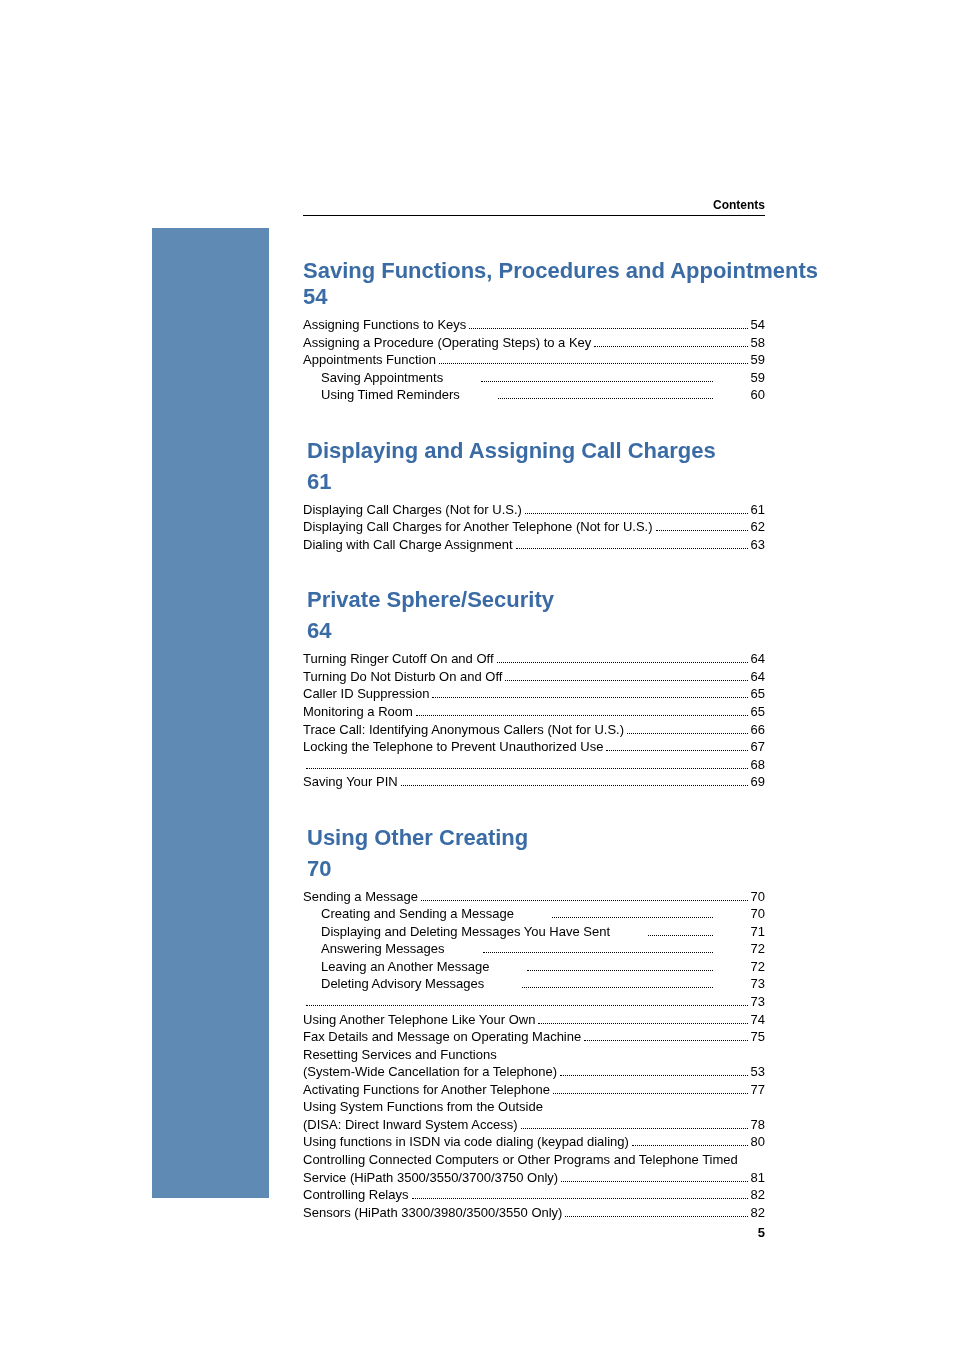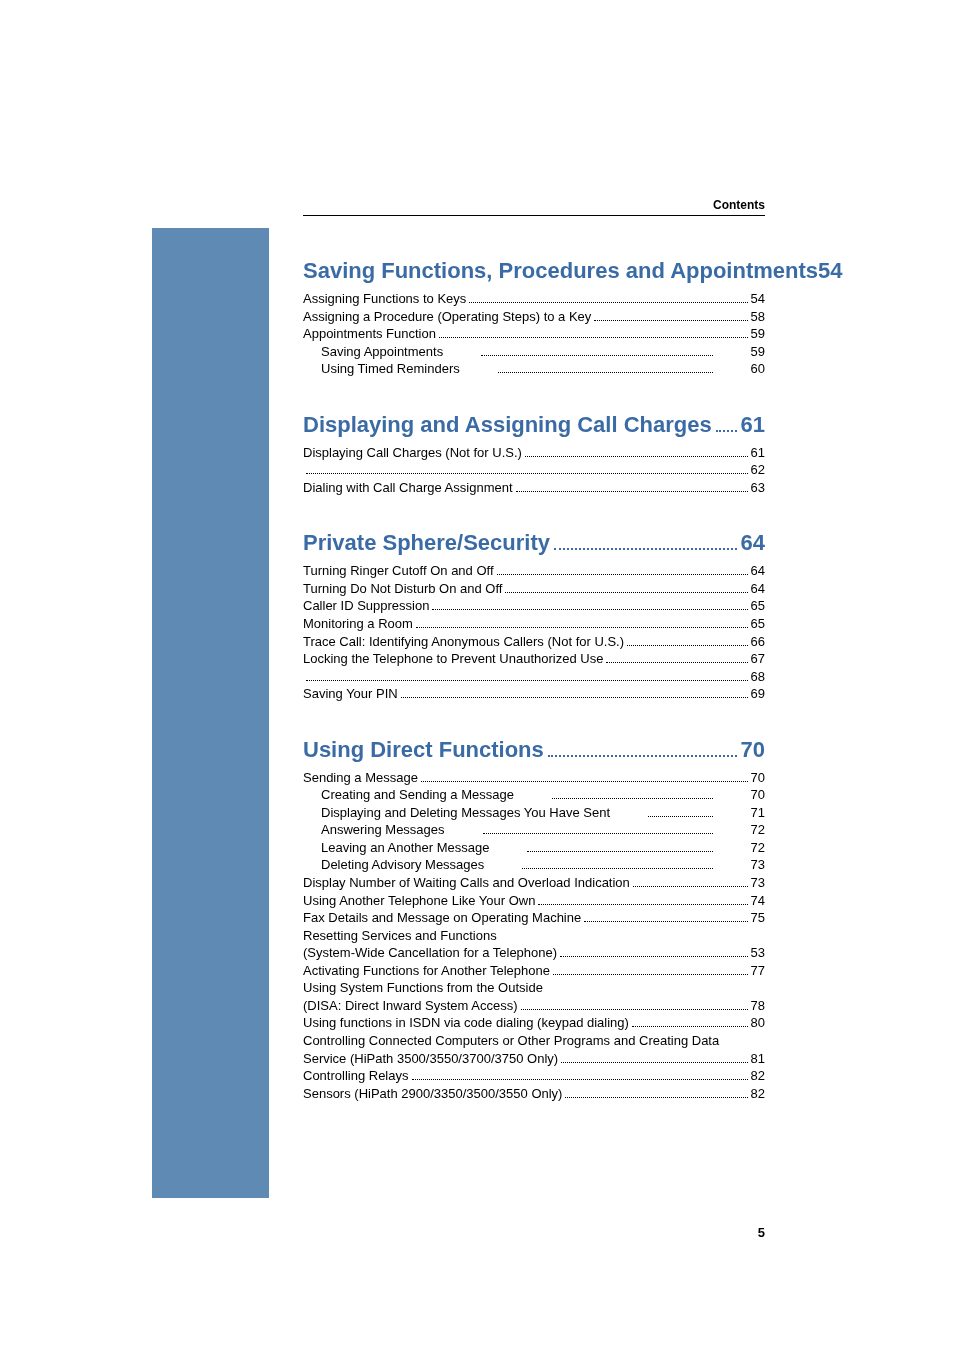--- a/index.html
+++ b/index.html
@@ -3,21 +3,21 @@
 <meta charset="utf-8">
 <style>
   * { margin: 0; padding: 0; box-sizing: border-box; }
   html, body { width: 954px; height: 1351px; background: #ffffff; font-family: Arial, Helvetica, sans-serif; }
   .page { position: relative; width: 954px; height: 1351px; }
   .sidebar { position: absolute; left: 152px; top: 228px; width: 117px; height: 970px; background: #5f8ab4; }
   .header-label { position: absolute; right: 189px; top: 198px; font-size: 12px; font-weight: bold; color: #000; }
   .header-rule { position: absolute; left: 303px; right: 189px; top: 215px; height: 1px; background: #000; }
   .content { position: absolute; left: 303px; top: 258px; width: 462px; }
   .section { margin-bottom: 34px; }
-  .section-title-row { display: flex; align-items: baseline; margin-bottom: 6px; }
+  .section-title-row { display: flex; align-items: baseline; margin-bottom: 6px; flex-direction: column; }
   .section-title { font-family: "Arial Narrow", Arial, sans-serif; font-stretch: condensed; font-weight: bold; font-size: 22px; color: #3a6ba5; white-space: nowrap; }
   .section-dots { flex: 1; border-bottom: 2.5px dotted #3a6ba5; margin: 0 4px 3px 4px; }
   .section-page { font-family: "Arial Narrow", Arial, sans-serif; font-stretch: condensed; font-weight: bold; font-size: 22px; color: #3a6ba5; }
   .entries { }
   .entry { display: flex; align-items: baseline; font-size: 13px; color: #000; line-height: 1.35; }
   .entry.indent1 { padding-left: 18px; gap: 35px; }
   .entry-text { white-space: nowrap; }
   .entry-dots { flex: 1; border-bottom: 1px dotted #000; margin: 0 3px 3px 3px; min-width: 8px; }
   .entry-page { white-space: nowrap; }
   .pagenum { position: absolute; right: 189px; bottom: 111px; font-size: 13px; font-weight: bold; color: #000; }
@@ -70,20 +70,21 @@
           <span class="section-dots"></span>
           <span class="section-page">61</span>
         </div>
         <div class="entries">
           <div class="entry">
             <span class="entry-text">Displaying Call Charges (Not for U.S.)</span>
             <span class="entry-dots"></span>
             <span class="entry-page">61</span>
           </div>
           <div class="entry">
+            <span class="entry-text">Displaying Call Charges for Another Telephone (Not for U.S.)</span>
             <span class="entry-dots"></span>
             <span class="entry-page">62</span>
           </div>
           <div class="entry">
             <span class="entry-text">Dialing with Call Charge Assignment</span>
             <span class="entry-dots"></span>
             <span class="entry-page">63</span>
           </div>
         </div>
       </div>
@@ -130,21 +131,21 @@
           </div>
           <div class="entry">
             <span class="entry-text">Saving Your PIN</span>
             <span class="entry-dots"></span>
             <span class="entry-page">69</span>
           </div>
         </div>
       </div>
       <div class="section">
         <div class="section-title-row">
-          <span class="section-title">Using Direct Functions</span>
+          <span class="section-title">Using Other Creating</span>
           <span class="section-dots"></span>
           <span class="section-page">70</span>
         </div>
         <div class="entries">
           <div class="entry">
             <span class="entry-text">Sending a Message</span>
             <span class="entry-dots"></span>
             <span class="entry-page">70</span>
           </div>
           <div class="entry indent1">
@@ -166,21 +167,20 @@
             <span class="entry-text">Leaving an Another Message</span>
             <span class="entry-dots"></span>
             <span class="entry-page">72</span>
           </div>
           <div class="entry indent1">
             <span class="entry-text">Deleting Advisory Messages</span>
             <span class="entry-dots"></span>
             <span class="entry-page">73</span>
           </div>
           <div class="entry">
-            <span class="entry-text">Display Number of Waiting Calls and Overload Indication</span>
             <span class="entry-dots"></span>
             <span class="entry-page">73</span>
           </div>
           <div class="entry">
             <span class="entry-text">Using Another Telephone Like Your Own</span>
             <span class="entry-dots"></span>
             <span class="entry-page">74</span>
           </div>
           <div class="entry">
             <span class="entry-text">Fax Details and Message on Operating Machine</span>
@@ -207,34 +207,34 @@
             <span class="entry-text">(DISA: Direct Inward System Access)</span>
             <span class="entry-dots"></span>
             <span class="entry-page">78</span>
           </div>
           <div class="entry">
             <span class="entry-text">Using functions in ISDN via code dialing (keypad dialing)</span>
             <span class="entry-dots"></span>
             <span class="entry-page">80</span>
           </div>
           <div class="entry">
-            <span class="entry-text">Controlling Connected Computers or Other Programs and Creating Data</span>
+            <span class="entry-text">Controlling Connected Computers or Other Programs and Telephone Timed</span>
           </div>
           <div class="entry">
             <span class="entry-text">Service (HiPath 3500/3550/3700/3750 Only)</span>
             <span class="entry-dots"></span>
             <span class="entry-page">81</span>
           </div>
           <div class="entry">
             <span class="entry-text">Controlling Relays</span>
             <span class="entry-dots"></span>
             <span class="entry-page">82</span>
           </div>
           <div class="entry">
-            <span class="entry-text">Sensors (HiPath 2900/3350/3500/3550 Only)</span>
+            <span class="entry-text">Sensors (HiPath 3300/3980/3500/3550 Only)</span>
             <span class="entry-dots"></span>
             <span class="entry-page">82</span>
           </div>
         </div>
       </div>
     </div>
   <div class="pagenum">5</div>
 </div>
 
 </body></html>

